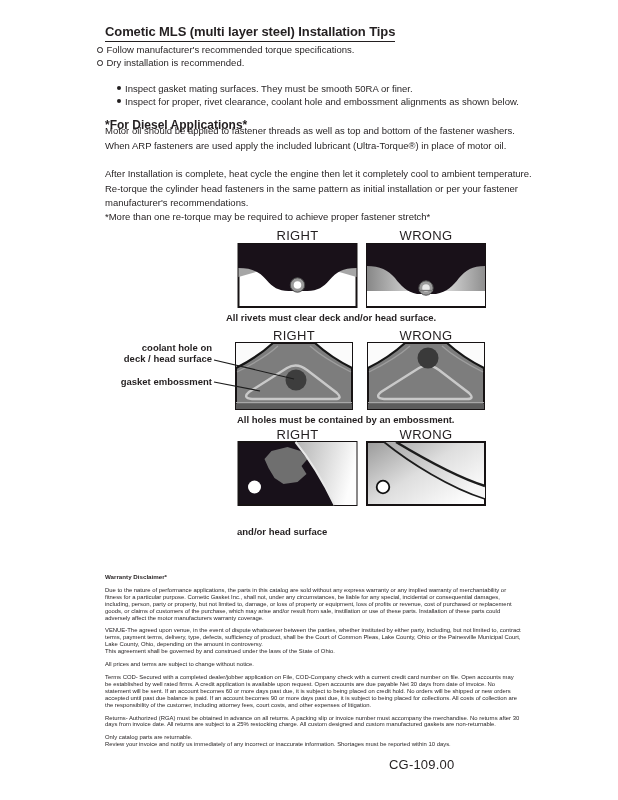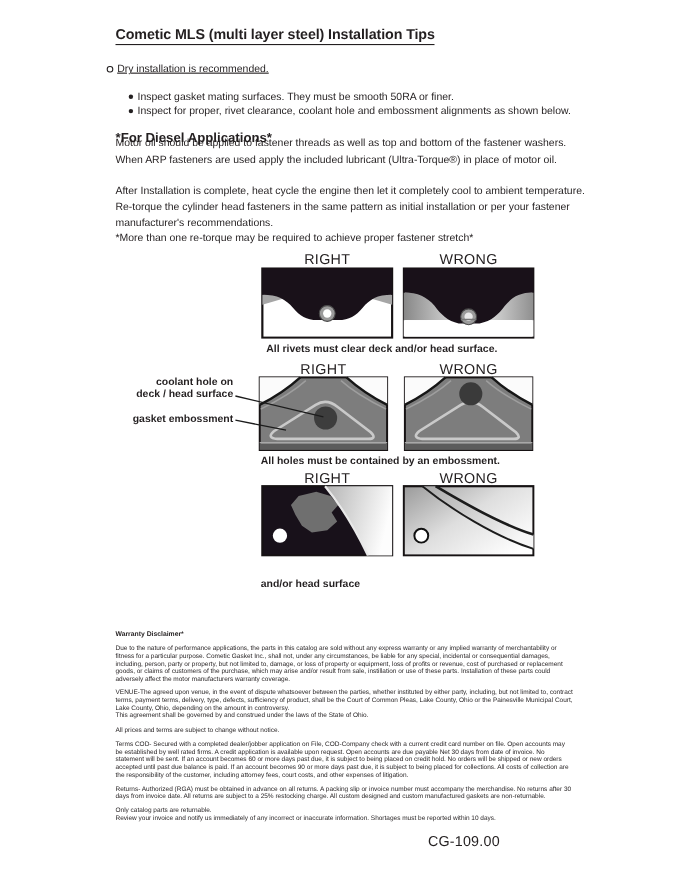--- a/index.html
+++ b/index.html
@@ -33,21 +33,25 @@
 </style>
 </head>
 <body>
 
 <div class="page">
 
   <div class="abs" style="left:105px;top:22px;">
     <span class="title">Cometic MLS (multi layer steel) Installation Tips</span>
   </div>
 
-  <div class="abs bullet-row nowrap" style="left:97px;top:57px;text-decoration:underline;">
+  <div class="abs bullet-row nowrap" style="left:97px;top:44px;">
+    <span class="o-bullet"></span>
+    <span>Follow manufacturer's recommended torque specifications.</span>
+  </div>
+  <div class="abs bullet-row nowrap" style="left:97px;top:57px;">
     <span class="o-bullet"></span>
     <span>Dry installation is recommended.</span>
   </div>
   <div class="abs bullet-row nowrap" style="left:117px;top:83px;">
     <span class="f-bullet"></span>
     <span>Inspect gasket mating surfaces.  They must be smooth 50RA or finer.</span>
   </div>
   <div class="abs bullet-row nowrap" style="left:117px;top:96px;">
     <span class="f-bullet"></span>
     <span>Inspect for proper, rivet clearance, coolant hole and embossment alignments as shown below.</span>
@@ -84,21 +88,21 @@
       </defs>
       <rect x="1" y="1" width="118" height="63" fill="#ffffff" stroke="#161213" stroke-width="2"></rect>
       <rect x="1" y="23" width="118" height="25" fill="url(#gA)"></rect>
       <rect x="1" y="48" width="118" height="15" fill="#ffffff"></rect>
       <path d="M1,1 H119 V23 C106,23 100,27 93,35 C87,43 81,49 70,51 H51 C41,49 35,43 29,35 C22,27 14,23 1,23 Z" fill="#191119"></path>
       <circle cx="60" cy="45" r="7.2" fill="#9b9b9b" stroke="#4a4a4a" stroke-width="1"></circle>
       <circle cx="60" cy="45" r="3.8" fill="#e9e9e9"></circle>
       <line x1="53" y1="47.5" x2="67" y2="47.5" stroke="#767676" stroke-width="1.3"></line>
     </svg>
   </div>
-  <div class="abs caption nowrap" style="left:242px;top:312px;">All rivets must clear deck and/or head surface.</div>
+  <div class="abs caption nowrap" style="left:226px;top:312px;">All rivets must clear deck and/or head surface.</div>
 
   <div class="abs rw-head" style="left:235px;top:328px;width:118px;">RIGHT</div>
   <div class="abs rw-head" style="left:367px;top:328px;width:118px;">WRONG</div>
 
   <div class="abs diag-label" style="left:120px;top:342px;width:92px;">
     <span>coolant hole on</span><br>
     <span>deck / head surface</span>
   </div>
   <div class="abs diag-label" style="left:120px;top:376px;width:92px;">gasket embossment</div>
 

